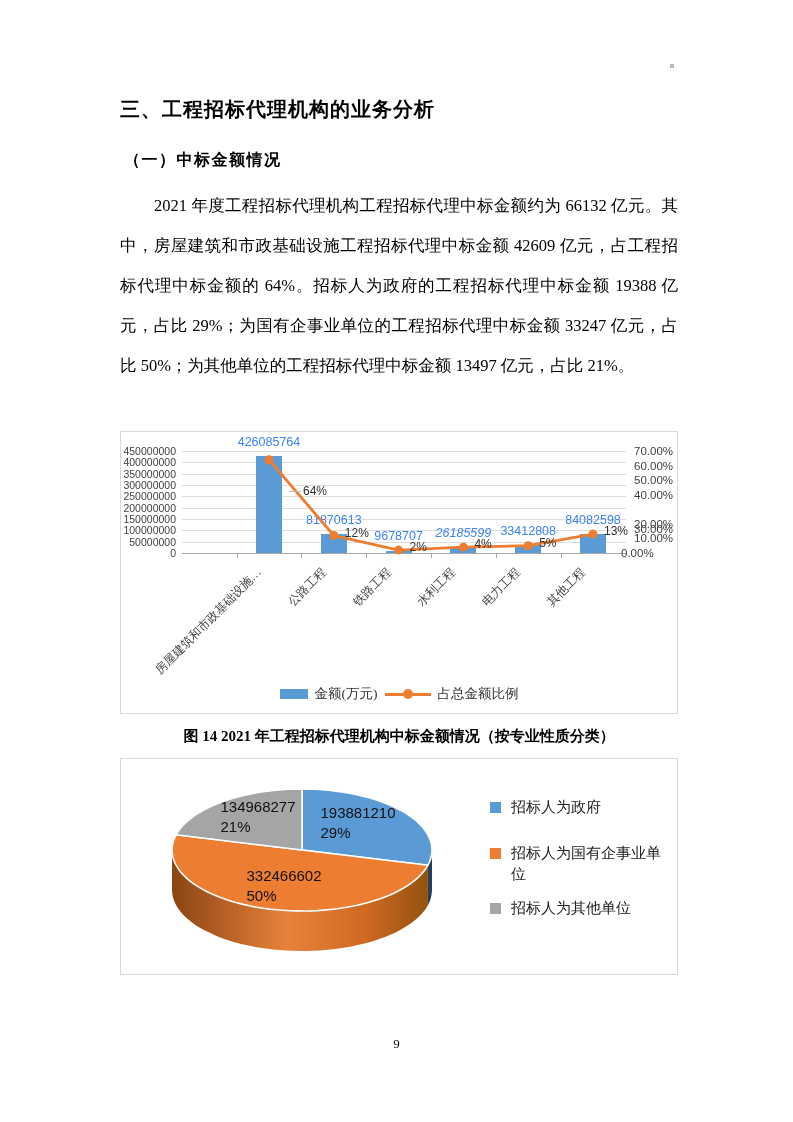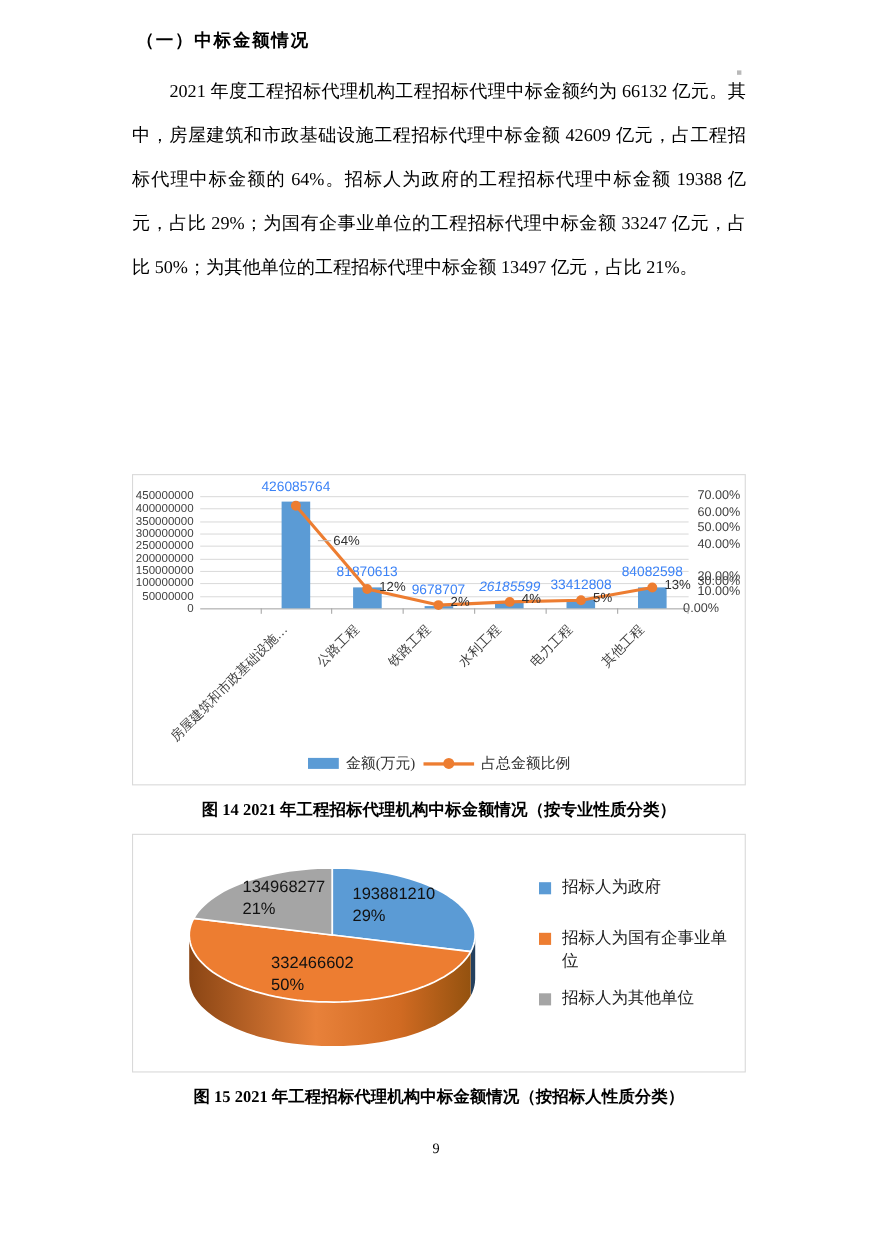--- a/index.html
+++ b/index.html
@@ -47,20 +47,21 @@
 
   .pagenum { position:absolute; left:0; width:793px; top:1036px; text-align:center; font-size:13px; }
 </style>
 </head>
 <body>
 
 <div class="page">
   <div class="speck"></div>
 
   <div class="content">
+    <h1 class="title">三、工程招标代理机构的业务分析</h1>
     <h2 class="subtitle">（一）中标金额情况</h2>
     <p class="body-para">2021 年度工程招标代理机构工程招标代理中标金额约为 66132 亿元。其中，房屋建筑和市政基础设施工程招标代理中标金额 42609 亿元，占工程招标代理中标金额的 64%。招标人为政府的工程招标代理中标金额 19388 亿元，占比 29%；为国有企事业单位的工程招标代理中标金额 33247 亿元，占比 50%；为其他单位的工程招标代理中标金额 13497 亿元，占比 21%。</p>
   </div>
 
   <div class="charts">
     <div class="chart-box" id="fig14">
         <div class="grid" style="left: 61px; width: 444px; top: 19px;"></div>
         <div class="tick lt" style="left: 0px; width: 55px; top: 12px;">450000000</div>
         <div class="grid" style="left: 61px; width: 444px; top: 30.3333px;"></div>
         <div class="tick lt" style="left: 0px; width: 55px; top: 23.3333px;">400000000</div>
@@ -167,17 +168,16 @@
         </div>
         <div class="pleg" style="top: 84px;">
           <span class="psw" style="background: rgb(237, 125, 49);"></span>
           <span class="ptx">招标人为国有企事业单位</span>
         </div>
         <div class="pleg" style="top: 139px;">
           <span class="psw" style="background: rgb(165, 165, 165);"></span>
           <span class="ptx">招标人为其他单位</span>
         </div>
       </div>
-    <div class="caption">图 15 2021 年工程招标代理机构中标金额情况（按招标人性质分类）</div>
   </div>
 
   <div class="pagenum">9</div>
 </div>
 
 </body></html>

